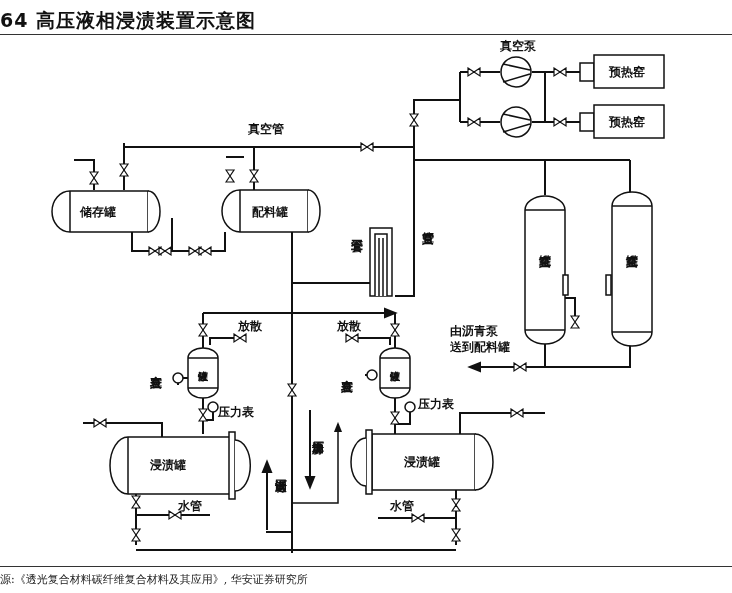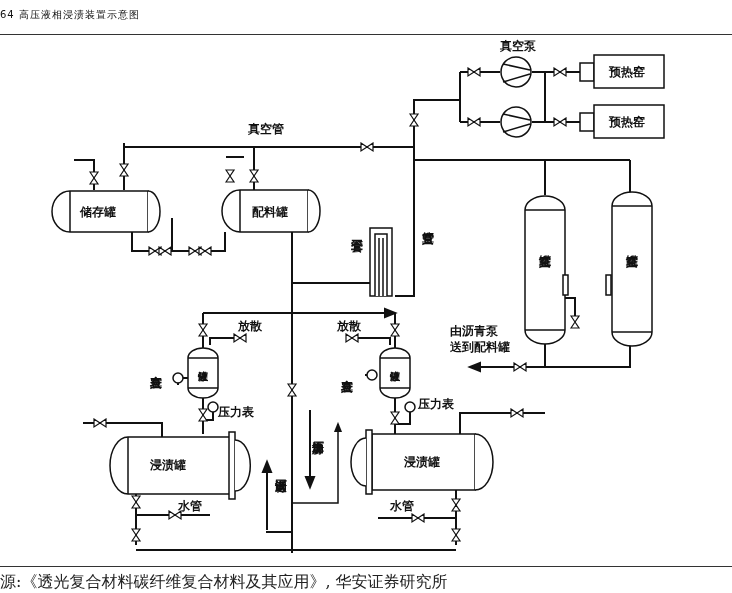--- a/index.html
+++ b/index.html
@@ -1,20 +1,20 @@
 <!DOCTYPE html>
 <html><head>
 <meta charset="utf-8">
 <style>
   html,body{margin:0;padding:0;background:#fff;}
   body{width:732px;height:593px;position:relative;overflow:hidden;font-family:"DejaVu Serif",serif;color:#111;}
-  .title{position:absolute;left:0;top:8px;font-size:10px;font-weight:normal;font-family:"DejaVu Sans",sans-serif;letter-spacing:1px;white-space:nowrap;text-align:center;}
+  .title{position:absolute;left:0;top:8px;font-size:19px;font-weight:bold;font-family:"DejaVu Sans",sans-serif;letter-spacing:1px;white-space:nowrap;text-align:center;}
   .title-rule{position:absolute;left:0;right:0;top:34px;height:0;border-top:1.5px solid #333;}
   .source-rule{position:absolute;left:0;right:0;top:566px;height:0;border-top:1.5px solid #333;}
-  .source{position:absolute;left:0;top:572px;font-size:16px;white-space:nowrap;color:#222;}
+  .source{position:absolute;left:0;top:572px;font-size:11px;white-space:nowrap;color:#222;}
   svg{position:absolute;left:0;top:0;}
   svg text{font-family:"DejaVu Sans",sans-serif;fill:#111;font-weight:bold;}
 </style>
 </head>
 <body>
 
 <div class="title">64 高压液相浸渍装置示意图</div>
 <div class="title-rule"></div>
 
 <svg width="732" height="593" viewBox="0 0 732 593">

